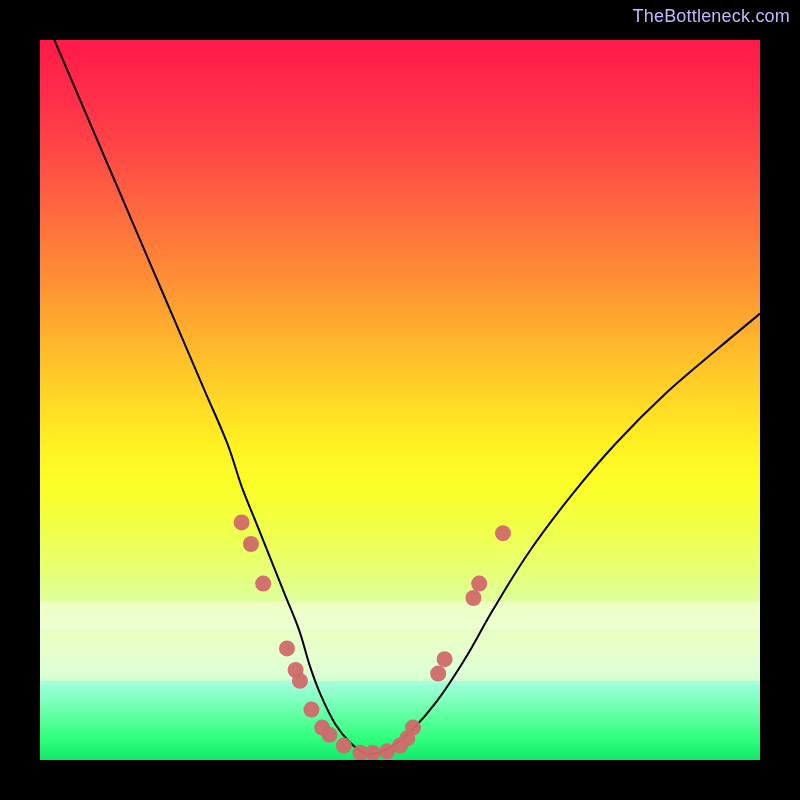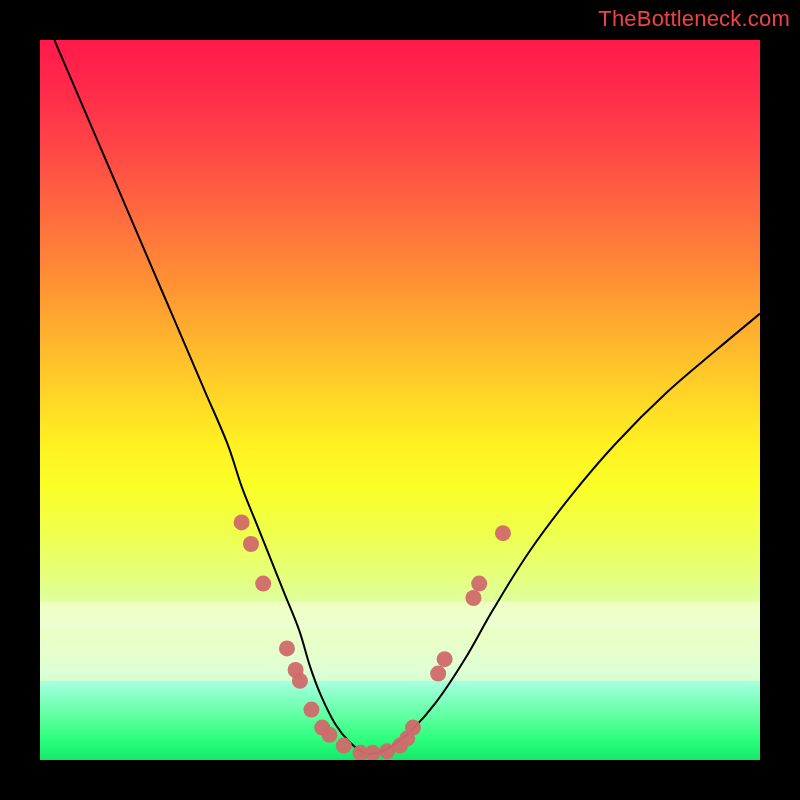--- a/index.html
+++ b/index.html
@@ -40,22 +40,22 @@
       #b8ffea 88%,
       #8affc8 91%,
       #5eff9f 94%,
       #2eff7d 97%,
       #14e86a 100%);
   }
   .watermark {
     position: absolute;
     top: 6px;
     right: 10px;
-    color: #ef4444;
-    font-size: 22px;
+    color: #c4b5fd;
+    font-size: 18px;
     font-weight: 500;
     letter-spacing: 0.2px;
   }
   svg.curve {
     position: absolute;
     left: 0;
     top: 0;
     width: 720px;
     height: 720px;
   }

